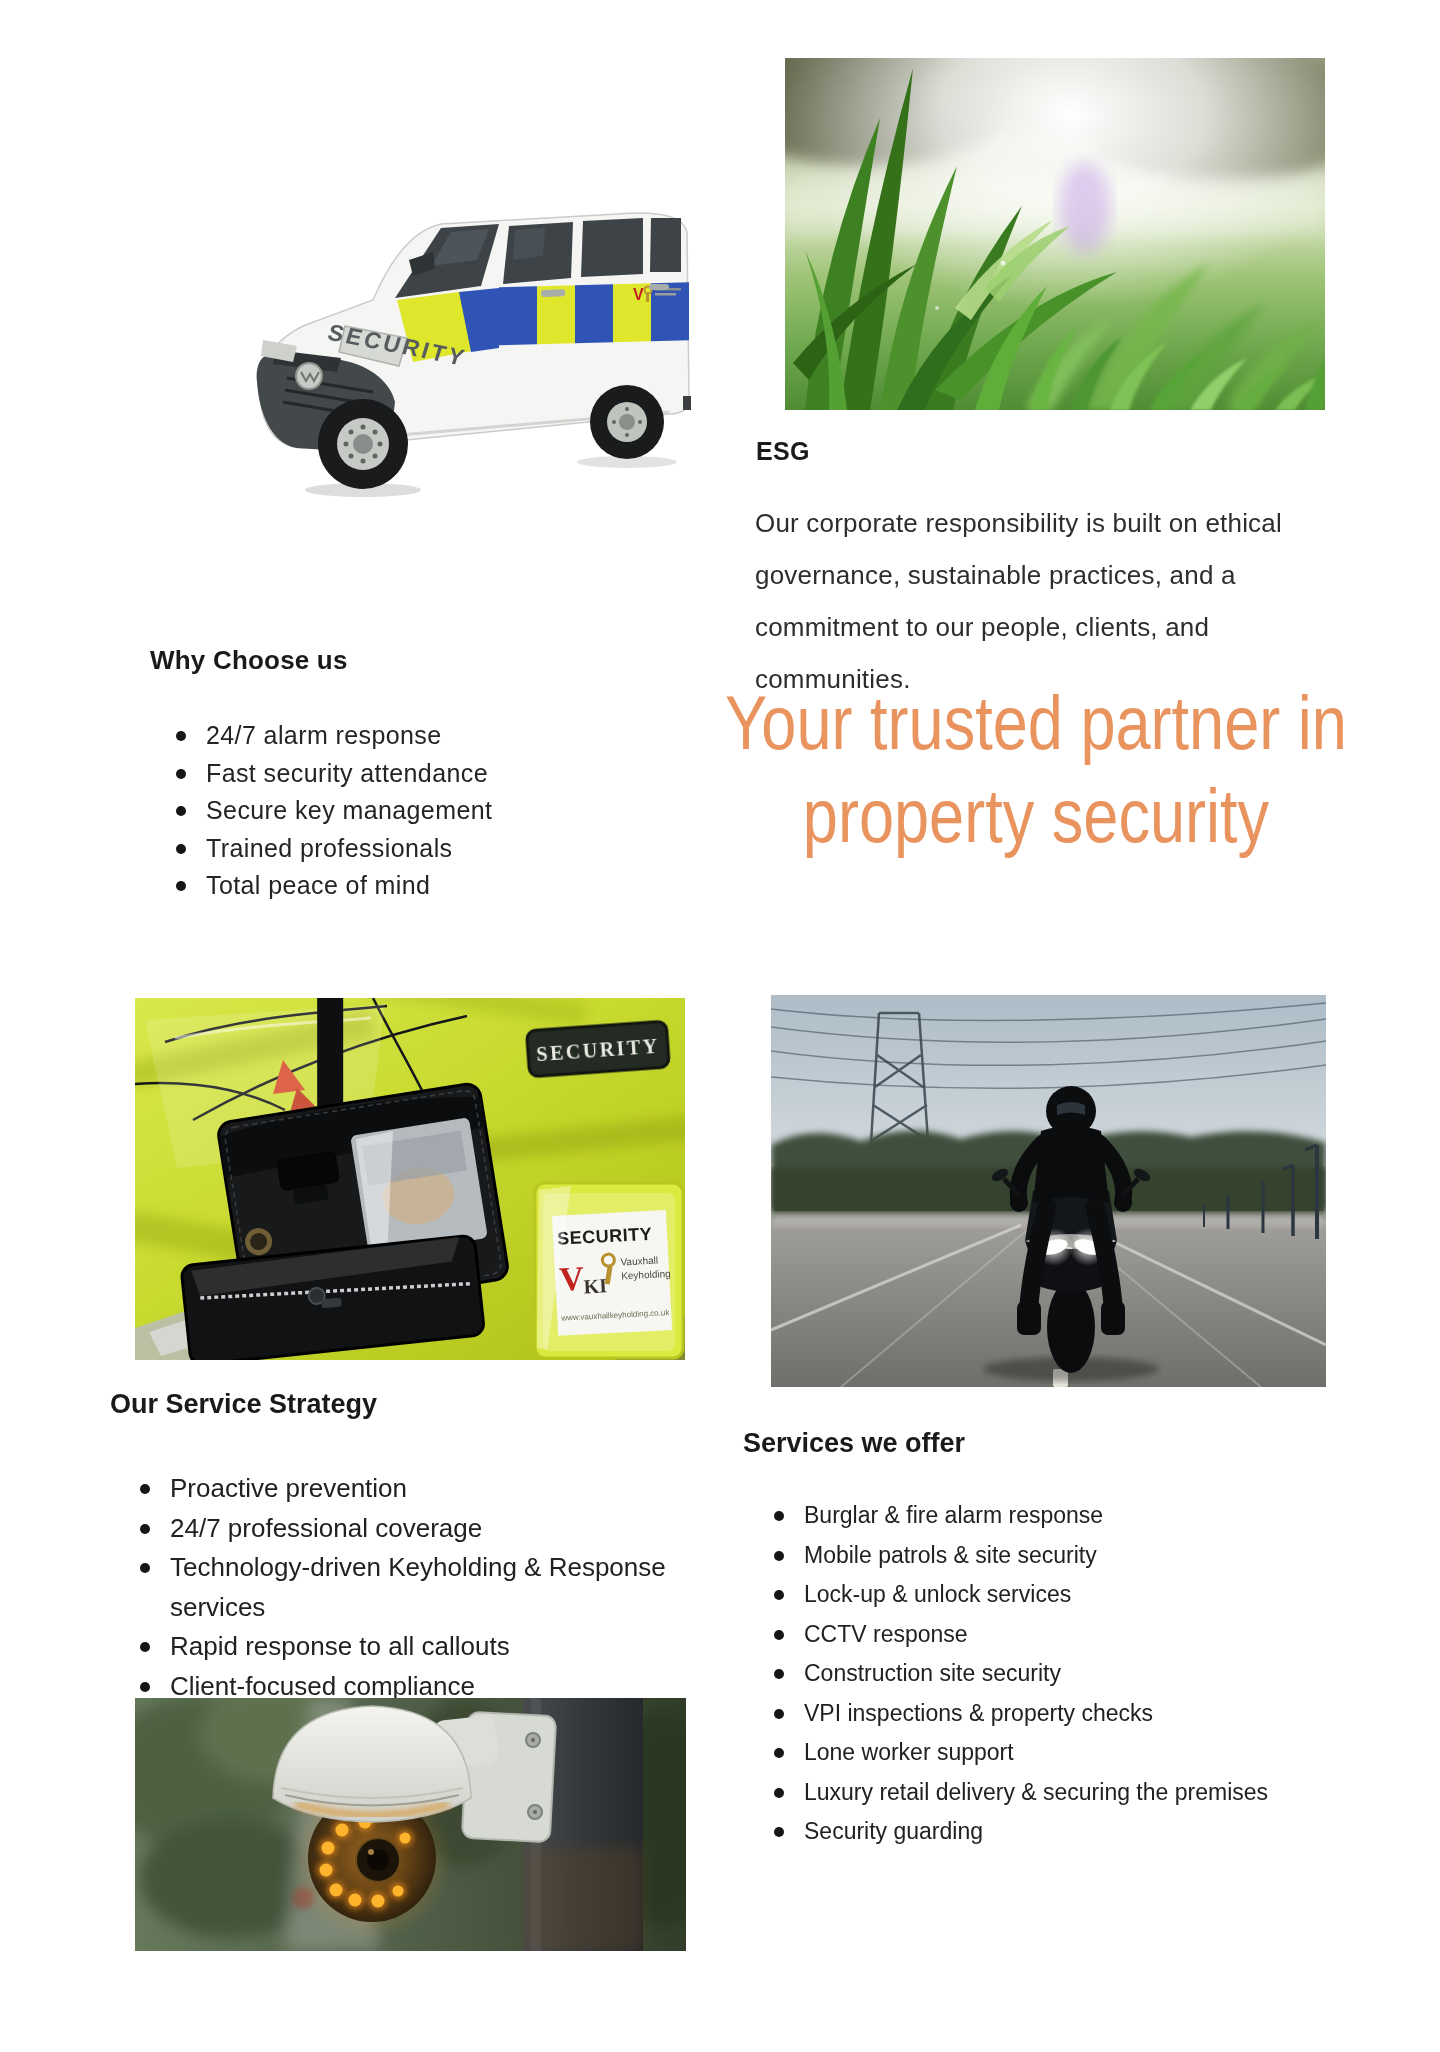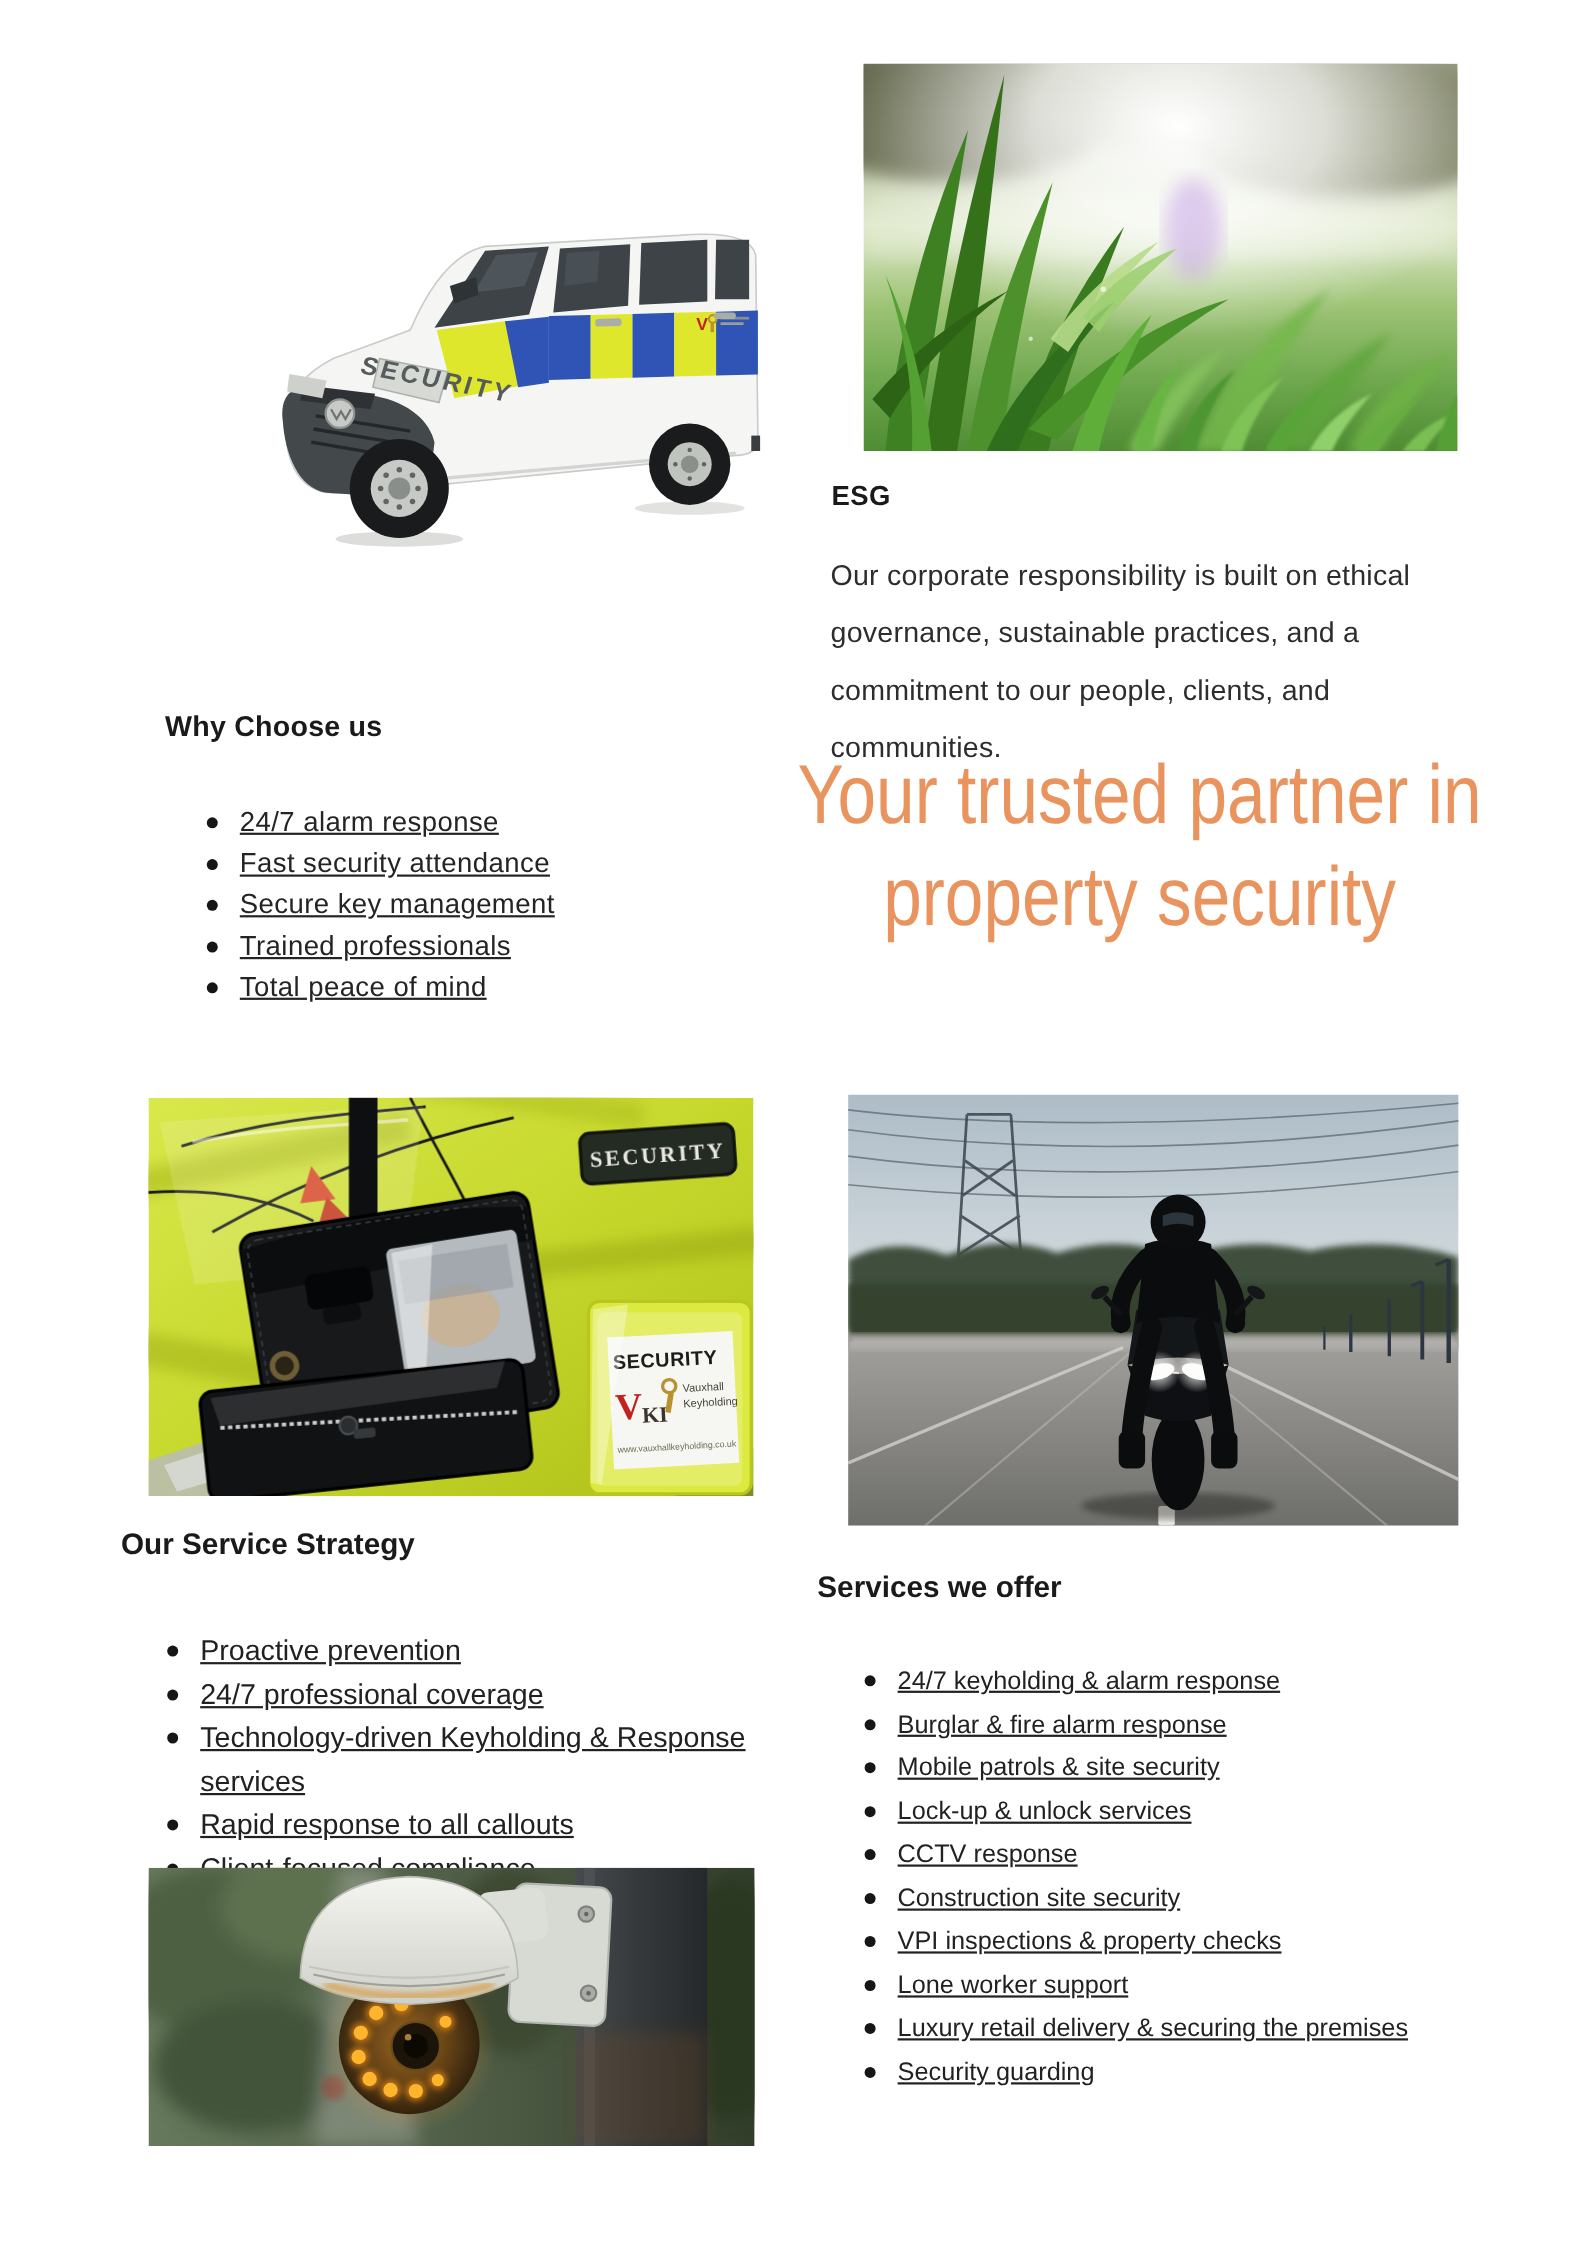--- a/index.html
+++ b/index.html
@@ -18,21 +18,21 @@
   
   .esg-body{left:755px;top:497px;width:580px;font-size:26px;line-height:52px;
             color:#2d2d2d;letter-spacing:.2px;}
 
   
   .tagline{left:556px;top:676px;width:960px;text-align:center;
            font-size:76px;line-height:93px;color:#E9945E;
            transform:scaleX(0.83);transform-origin:50% 50%;white-space:nowrap;}
 
   
-  ul.blist{list-style:none;margin:16px;padding:0;text-decoration:underline;}
+  ul.blist{list-style:none;margin:4px;padding:0;}
   ul.blist li{position:relative;padding-left:32px;}
   ul.blist li::before{content:"";position:absolute;left:2px;border-radius:50%;background:#161616;}
   .list-why{left:170px;top:713px;width:420px;font-size:25px;line-height:37.5px;
             letter-spacing:.4px;color:#242424;}
   .list-why li::before{width:10px;height:10px;top:14px;}
   .list-strategy{left:134px;top:1465px;width:560px;font-size:26px;line-height:39.5px;color:#212121;}
   .list-strategy li::before{width:10px;height:10px;top:15px;}
   .list-services{left:768px;top:1492px;width:530px;font-size:23px;line-height:39.5px;color:#212121;}
   .list-services li::before{width:10px;height:10px;top:15px;}
 
@@ -411,21 +411,20 @@
   <li>Proactive prevention</li>
       <li>24/7 professional coverage</li>
       <li>Technology-driven Keyholding &amp; Response services</li>
       <li>Rapid response to all callouts</li>
       <li>Client-focused compliance</li>
     </ul>
 
   <div class="abs h-bold h-services">Services we offer</div>
   <ul class="abs blist list-services">
 
-  <li>24/7 keyholding &amp; alarm response</li>
       <li>Burglar &amp; fire alarm response</li>
       <li>Mobile patrols &amp; site security</li>
       <li>Lock-up &amp; unlock services</li>
       <li>CCTV response</li>
       <li>Construction site security</li>
       <li>VPI inspections &amp; property checks</li>
       <li>Lone worker support</li>
       <li>Luxury retail delivery &amp; securing the premises</li>
       <li>Security guarding</li>
     </ul>

